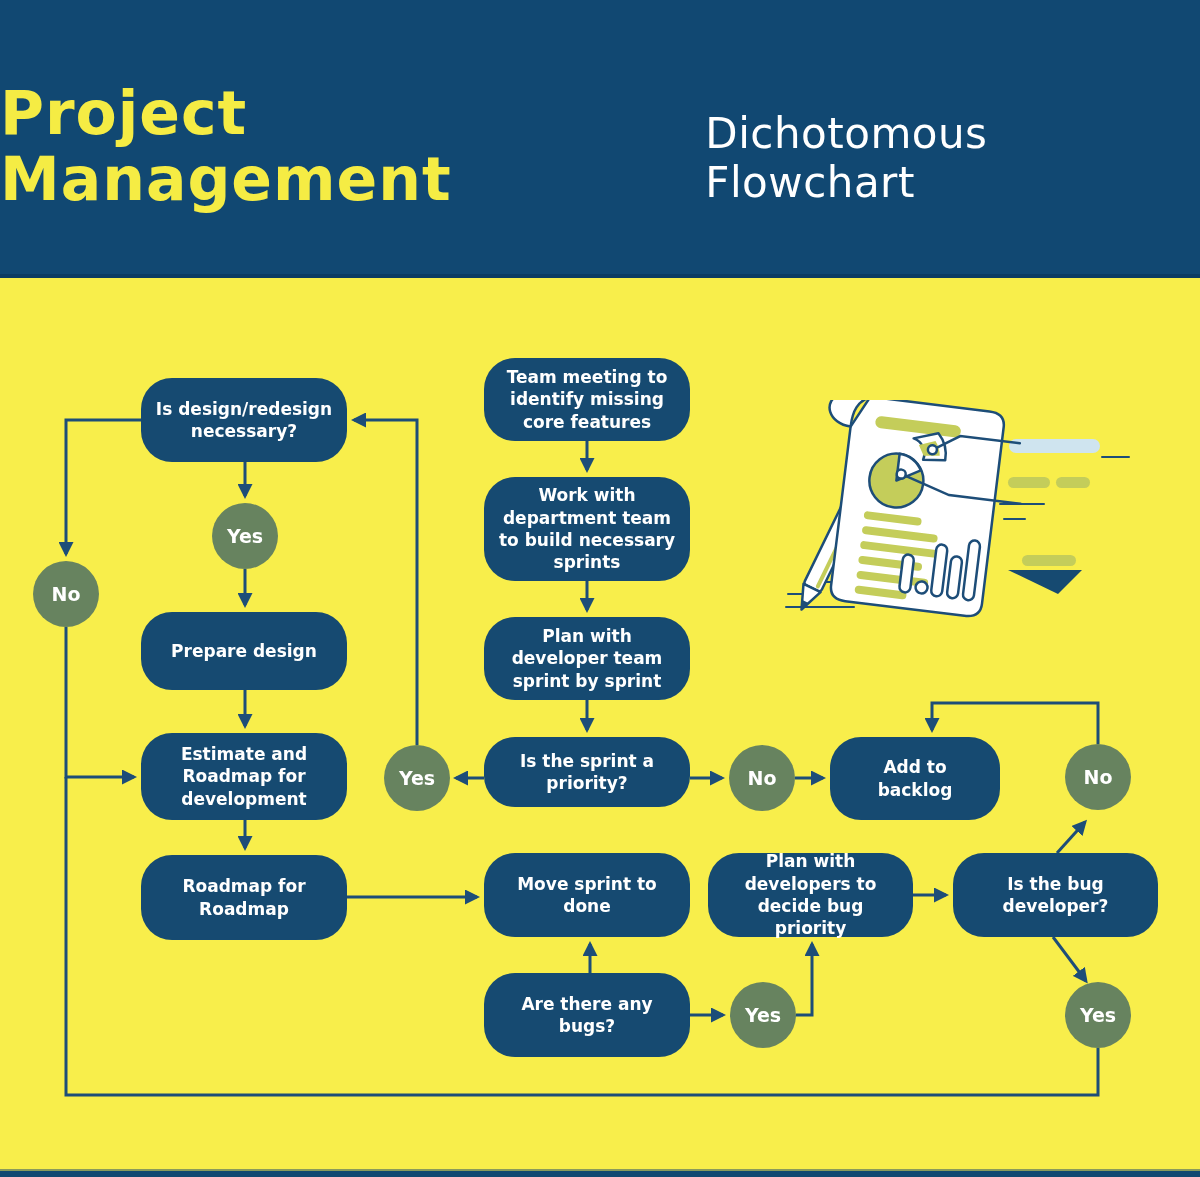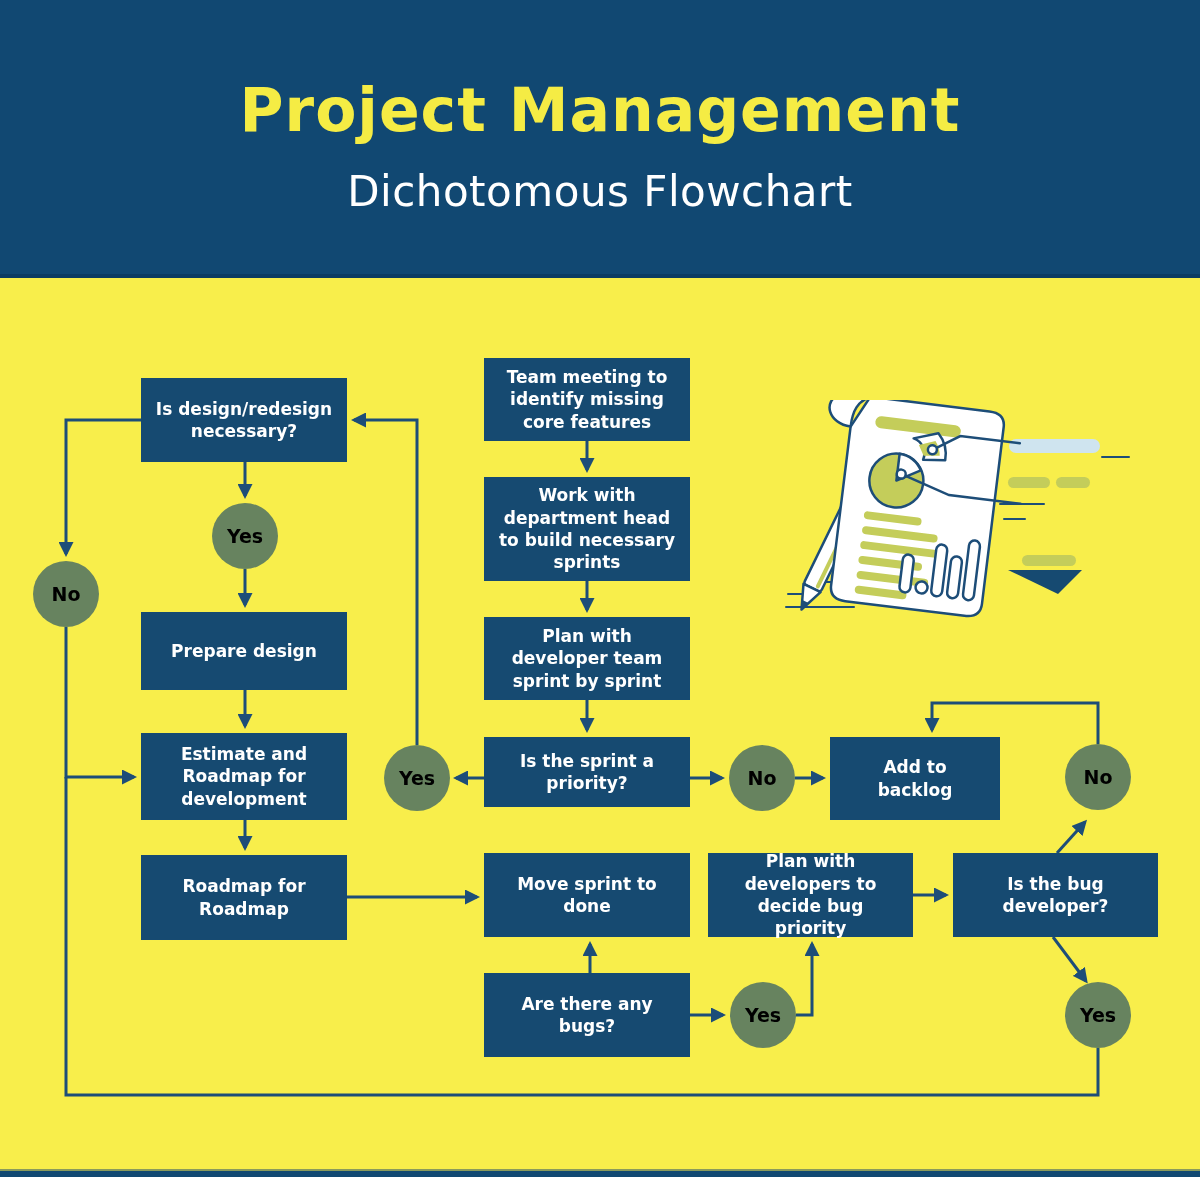--- a/index.html
+++ b/index.html
@@ -5,46 +5,46 @@
   html,body{margin:0;padding:0;background:#e8e8e8;}
   #page{
     position:relative;width:1200px;height:1177px;overflow:hidden;
     background:#f8ee4b;font-family:"DejaVu Sans","Liberation Sans",sans-serif;
     margin:0 auto;
   }
   
   .header{
     position:absolute;left:0;top:0;width:1200px;height:278px;
     background:#114872;border-bottom:4px solid #0d3c62;
-    display:flex;flex-direction:column;align-items:center;justify-content:center;
+    display:flex;flex-direction:row;align-items:center;justify-content:center;
     box-sizing:border-box;padding-top:18px;
   }
   .title{
     color:#f5ec44;font-size:60px;font-weight:800;letter-spacing:1px;line-height:1.1;
   }
   .subtitle{
     color:#ffffff;font-size:42px;font-weight:500;letter-spacing:.5px;margin-top:24px;
   }
   
   .footer{
     position:absolute;left:0;bottom:0;width:1200px;height:6px;
     background:#114872;border-top:2px solid #8a9a5b;
   }
   
   .canvas{position:absolute;left:0;top:0;width:1200px;height:1177px;}
   svg.connectors{position:absolute;left:0;top:0;}
   .node{
     position:absolute;background:#164a71;color:#ffffff;
     display:flex;align-items:center;justify-content:center;text-align:center;
     font-size:17px;font-weight:600;line-height:1.32;
-    box-sizing:border-box;padding:4px 14px;
+    box-sizing:border-box;padding:4px 14px;border-radius:31px;
   }
   .decision{
     position:absolute;width:66px;height:66px;border-radius:50%;
-    background:#67835f;color:#000000;
+    background:#67835f;color:#ffffff;
     display:flex;align-items:center;justify-content:center;
     font-size:19px;font-weight:600;
   }
   .illus{position:absolute;left:780px;top:400px;width:350px;height:250px;}
 </style>
 </head>
 <body>
 
 <div id="page">
 
@@ -91,21 +91,21 @@
         <path d="M590,973 L590,944" marker-end="url(#arr)"></path>
         <path d="M690,1015 L723,1015" marker-end="url(#arr)"></path>
         <path d="M796,1015 L812,1015 L812,944" marker-end="url(#arr)"></path>
         <path d="M913,895 L946,895" marker-end="url(#arr)"></path>
         <path d="M1053,937 L1086,981" marker-end="url(#arr)"></path>
       </g>
     </svg>
 
     <div class="node" style="left:141px;top:378px;width:206px;height:84px;">Is design/redesign necessary?</div>
     <div class="node" style="left:484px;top:358px;width:206px;height:83px;">Team meeting to identify missing core features</div>
-    <div class="node" style="left:484px;top:477px;width:206px;height:104px;">Work with department head to build necessary sprints</div>
+    <div class="node" style="left:484px;top:477px;width:206px;height:104px;">Work with department team to build necessary sprints</div>
     <div class="node" style="left:141px;top:612px;width:206px;height:78px;">Prepare design</div>
     <div class="node" style="left:484px;top:617px;width:206px;height:83px;">Plan with developer team sprint by sprint</div>
     <div class="node" style="left:141px;top:733px;width:206px;height:87px;">Estimate and Roadmap for development</div>
     <div class="node" style="left:484px;top:737px;width:206px;height:70px;">Is the sprint a priority?</div>
     <div class="node" style="left:830px;top:737px;width:170px;height:83px;">Add to backlog</div>
     <div class="node" style="left:141px;top:855px;width:206px;height:85px;">Roadmap for Roadmap</div>
     <div class="node" style="left:484px;top:853px;width:206px;height:84px;">Move sprint to done</div>
     <div class="node" style="left:708px;top:853px;width:205px;height:84px;">Plan with developers to decide bug priority</div>
     <div class="node" style="left:953px;top:853px;width:205px;height:84px;">Is the bug developer?</div>
     <div class="node" style="left:484px;top:973px;width:206px;height:84px;">Are there any bugs?</div>

